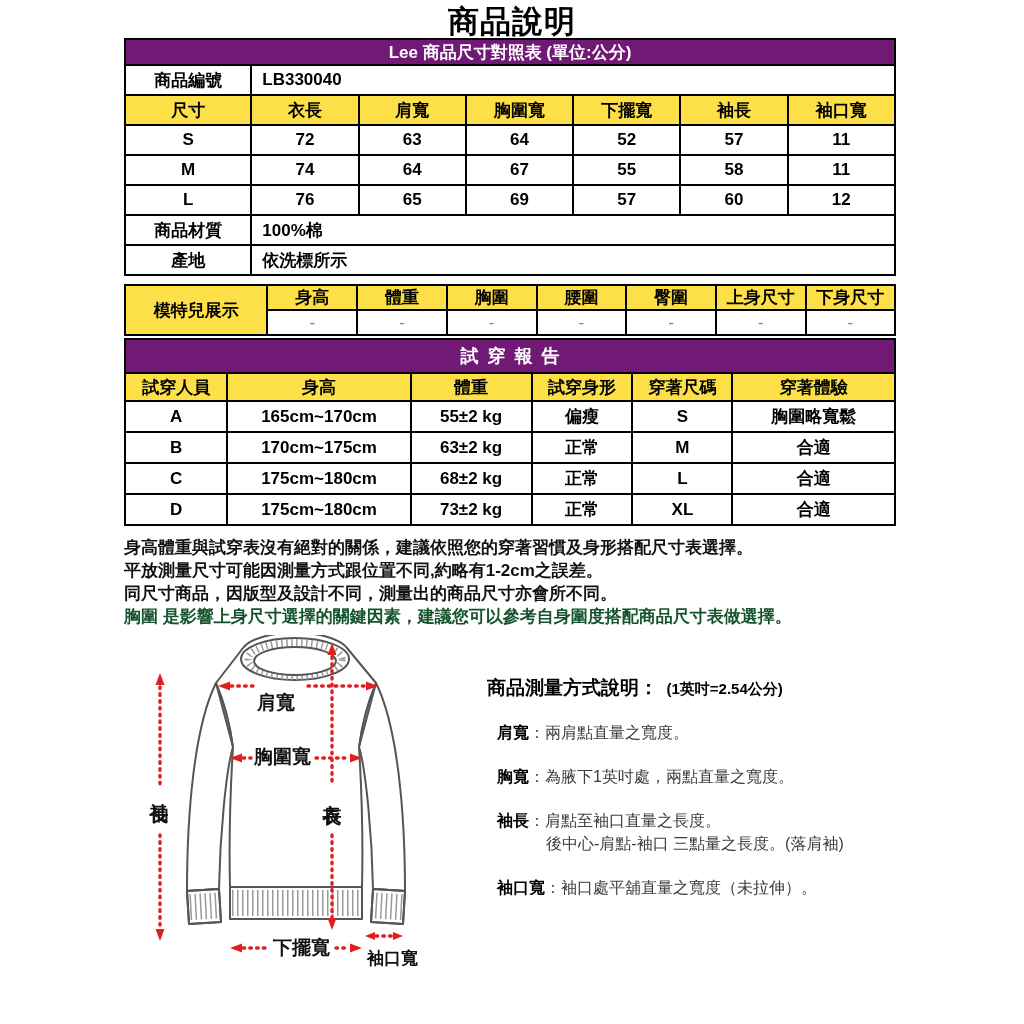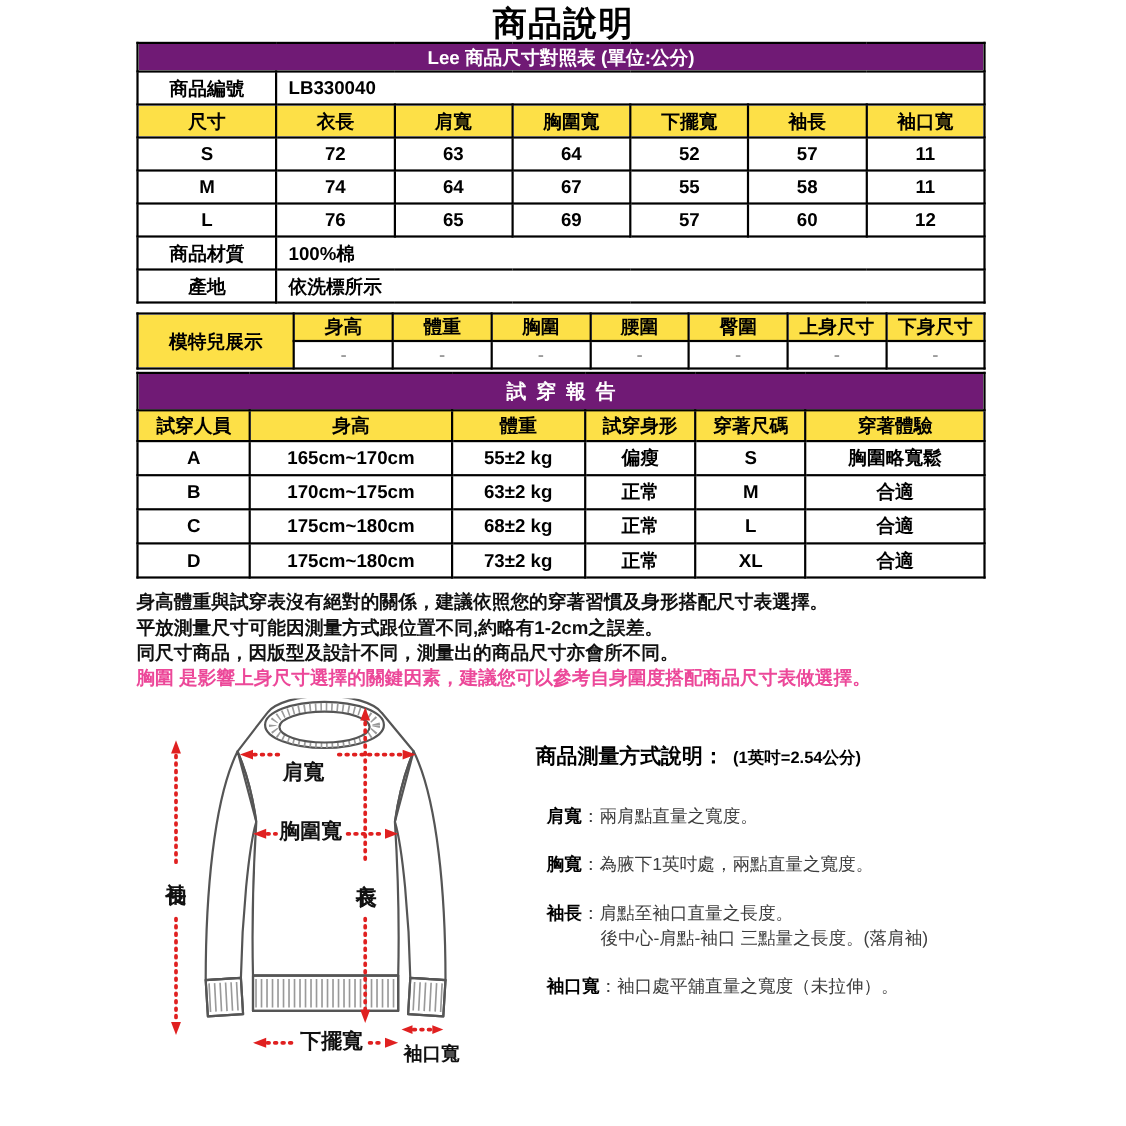--- a/index.html
+++ b/index.html
@@ -29,34 +29,34 @@
   .t2 td { height: 25px; }
   .t2 td.dash { color: #808080; font-weight: normal; }
 
   .t3 { margin-top: 2px; }
   .t3 tr.black-bar td { height: 34px; font-size: 18px; letter-spacing: 9px; text-indent: 9px; }
   .t3 td { height: 31px; }
   .t3 tr.head td { height: 28px; }
 
   .notes { margin-top: 10px; }
   .notes p { font-size: 17px; font-weight: bold; line-height: 23px; color: #111; }
-  .notes p.red { color: #ec4899; }
+  .notes p.red { color: #14532d; }
 
   .bottom { display: flex; margin-top: 7px; }
   .diagram { position: relative; width: 350px; height: 350px; margin-left: 6px; flex: 0 0 auto; }
   .diagram svg { position: absolute; left: 0; top: 0; }
   .dlabel {
     position: absolute; font-size: 19px; font-weight: bold; color: #111;
     white-space: nowrap; line-height: 21px;
   }
   .dlabel.small { font-size: 17px; }
   .vtext { writing-mode: vertical-rl; text-orientation: upright; letter-spacing: 3px; }
 
   .guide { padding-left: 7px; padding-top: 40px; width: 430px; }
-  .guide-title { margin-bottom: 30px; }
+  .guide-title { margin-bottom: 20px; }
   .guide-title .gt { font-size: 19px; font-weight: bold; }
   .guide-title .gu { font-size: 15px; font-weight: bold; margin-left: 4px; }
   .guide-item { padding-left: 10px; margin-bottom: 21px; font-size: 16px; line-height: 23px; }
   .guide-item .term { font-weight: bold; color: #000; }
   .guide-item .desc { color: #3d3d3d; }
   .guide-item .desc2 { color: #3d3d3d; padding-left: 49px; }
 
   .sweater { stroke: #555; stroke-width: 2; fill: #fff; stroke-linejoin: round; }
   .seam { stroke: #555; stroke-width: 1.6; fill: none; }
   .hatch { stroke: #9a9a9a; fill: none; }

